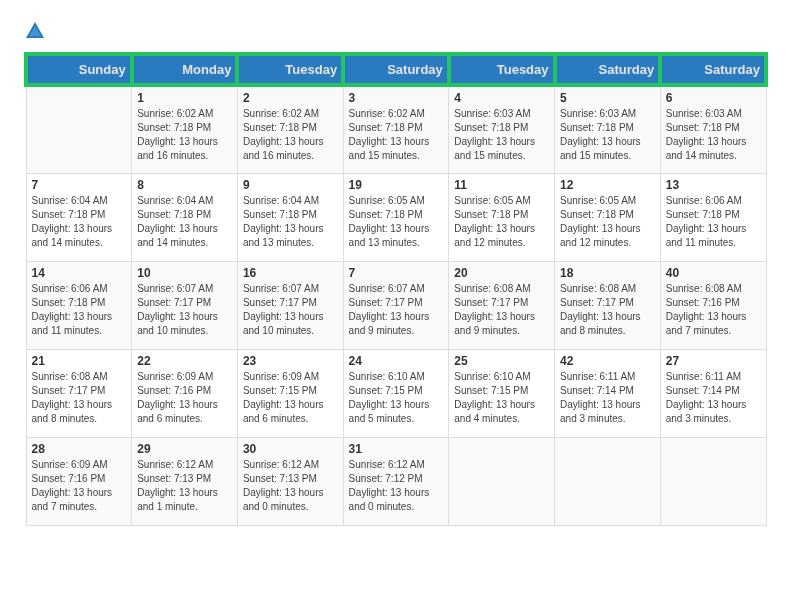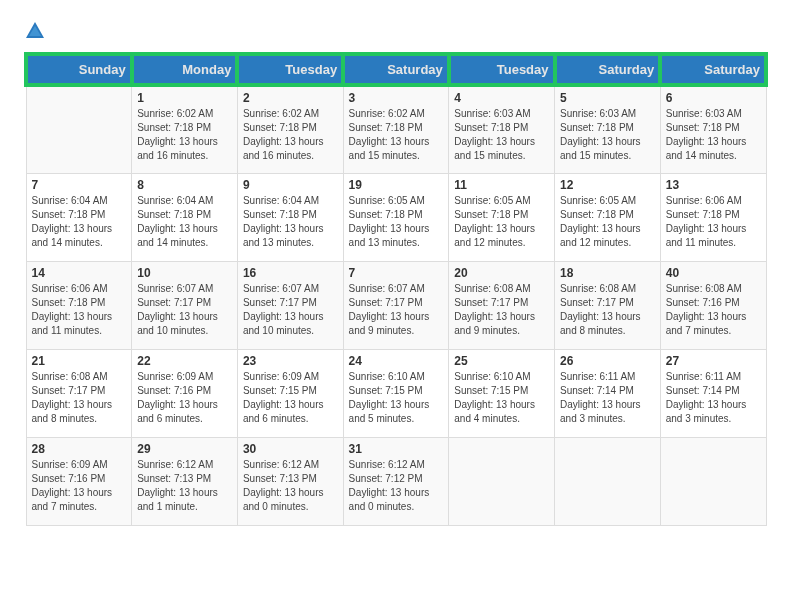--- a/index.html
+++ b/index.html
@@ -298,21 +298,21 @@
 and 5 minutes.</div>
         </td>
         <td>
           <span class="day-number">25</span>
           <div class="day-info">Sunrise: 6:10 AM
 Sunset: 7:15 PM
 Daylight: 13 hours
 and 4 minutes.</div>
         </td>
         <td>
-          <span class="day-number">26</span>
+          <span class="day-number">42</span>
           <div class="day-info">Sunrise: 6:11 AM
 Sunset: 7:14 PM
 Daylight: 13 hours
 and 3 minutes.</div>
         </td>
         <td>
           <span class="day-number">27</span>
           <div class="day-info">Sunrise: 6:11 AM
 Sunset: 7:14 PM
 Daylight: 13 hours

